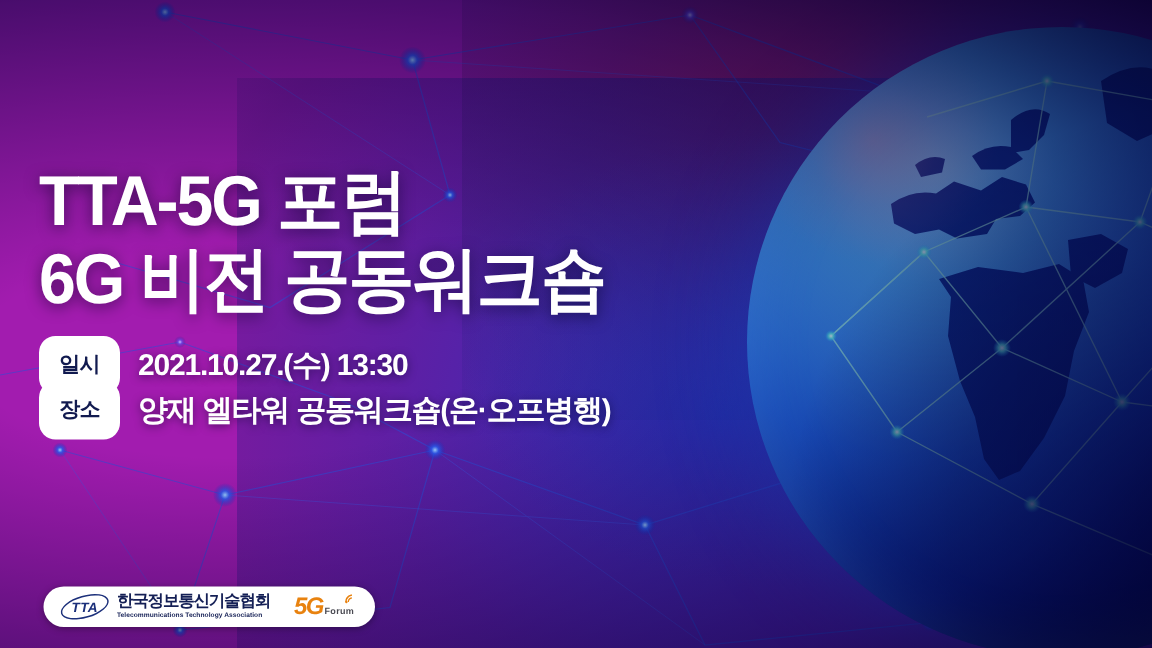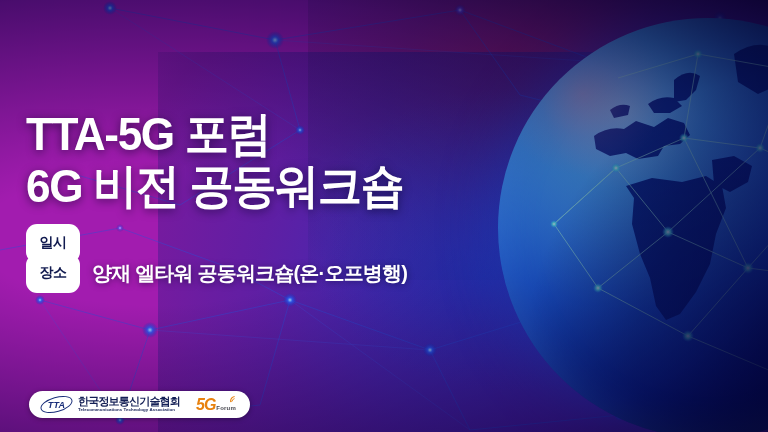--- a/index.html
+++ b/index.html
@@ -312,20 +312,21 @@
   <div class="content">
 
     <h1 class="title">
       <span>TTA-5G 포럼</span>
       <span class="l2">6G 비전 공동워크숍</span>
     </h1>
 
     <div class="infoblock">
       <div class="inforow">
         <span class="badge">일시</span>
+        <span class="infotext">2021.10.27.(수) 13:30</span>
       </div>
       <div class="inforow">
         <span class="badge">장소</span>
         <span class="infotext">양재 엘타워 공동워크숍(온·오프병행)</span>
       </div>
     </div>
 
   </div>
 
   <div class="logobar">

